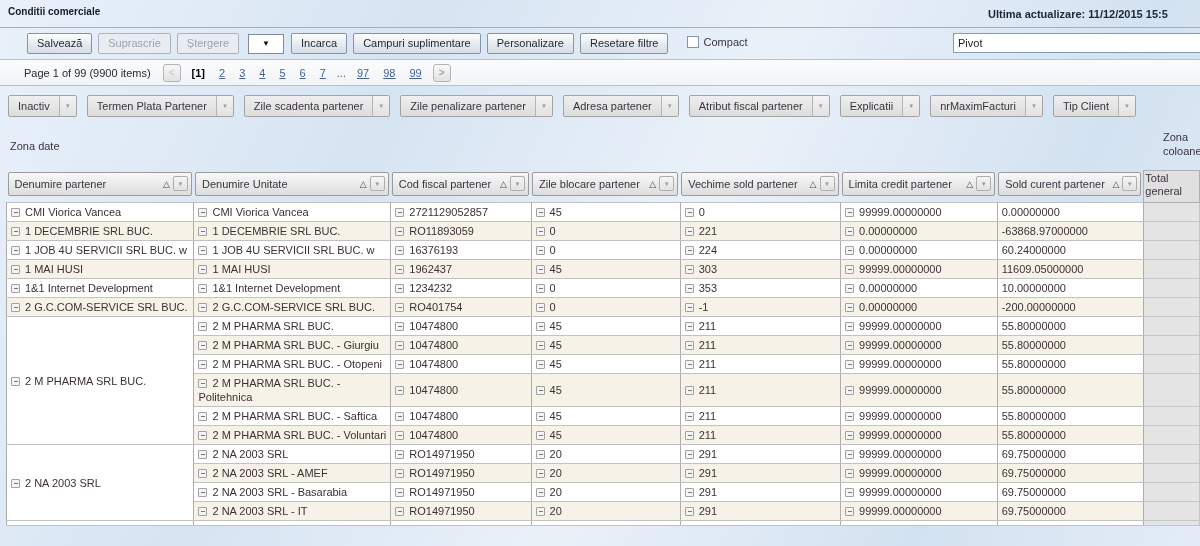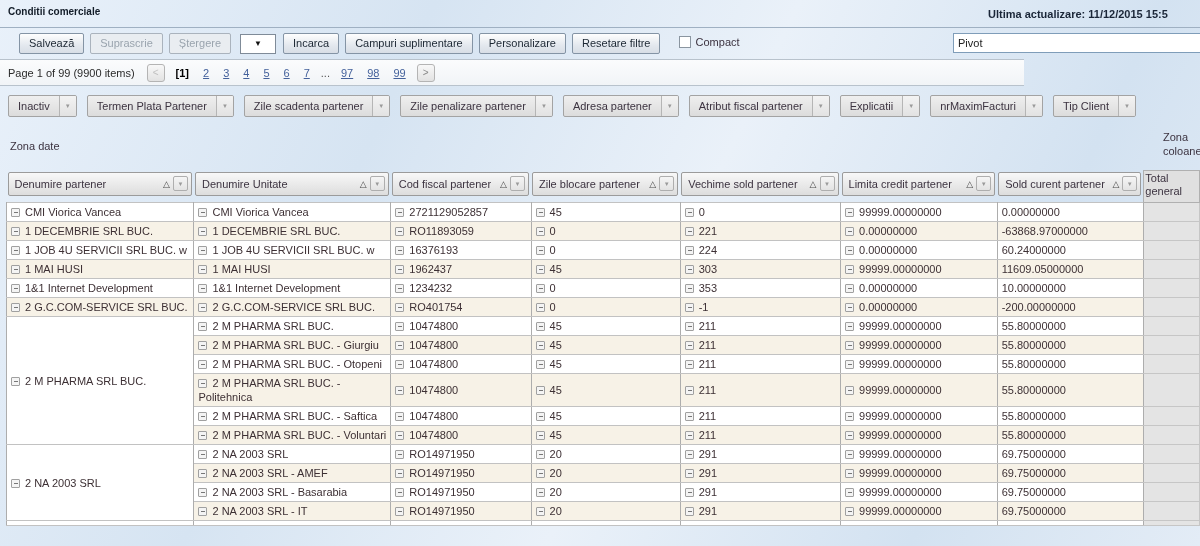--- a/index.html
+++ b/index.html
@@ -12,44 +12,44 @@
     background: linear-gradient(115deg, #e9f1fa 0%, #d6e4f2 30%, #eaf1f9 55%, #d3e2f1 80%, #e3ecf6 100%);
   }
 
   
   .titlebar { position: absolute; left: 0; top: 0; width: 1200px; height: 28px;
     border-bottom: 1px solid #9fb0c2; }
   .page-title { position: absolute; left: 8px; top: 6px; font-size: 10px; font-weight: bold; color: #121c28; }
   .last-update { position: absolute; left: 988px; top: 8px; white-space: nowrap; font-weight: bold; color: #1a2638; }
 
   
-  .toolbar { position: absolute; left: 16px; top: 29px; width: 954px; height: 29px; }
+  .toolbar { position: absolute; left: 0; top: 29px; width: 954px; height: 29px; padding-left: 24px; }
   .tbtn {
     display: inline-block; margin: 4px 3px 0 3px; padding: 3px 9px 4px 9px;
     border: 1px solid #8494a5; border-radius: 2px;
     background: linear-gradient(#fefefe, #e3e8ee 60%, #d8dee6);
     color: #1c2733; font-size: 11px; font-family: "Liberation Sans", sans-serif;
     cursor: pointer; vertical-align: middle;
   }
   .tbtn.disabled { color: #9aa4ae; background: #e9edf1; border-color: #aab3bd; }
   .tsel { display: inline-block; width: 36px; height: 20px; margin: 4px 4px 0 6px;
     border: 1px solid #7f8b98; background: #fff; text-align: center; line-height: 18px;
     font-size: 8px; color: #111; vertical-align: middle; cursor: pointer; }
   .compact-wrap { display: inline-block; margin-left: 12px; vertical-align: middle; }
   .checkbox { display: inline-block; width: 12px; height: 12px; border: 1px solid #8a95a0;
     background: #fff; vertical-align: -2px; margin-right: 5px; cursor: pointer; }
   .pivot-input { position: absolute; left: 953px; top: 33px; width: 260px; height: 20px;
     border: 1px solid #7f9db9; padding: 0 4px; font-size: 11px; color: #222;
     font-family: "Liberation Sans", sans-serif; background: #fff; }
 
   
-  .pager { position: absolute; left: 0; top: 59px; width: 1024px; height: 27px;
+  .pager { position: absolute; left: 0; top: 59px; width: 1200px; height: 27px;
     background: linear-gradient(#fbfcfd, #f1f4f7);
     border-top: 1px solid #b8c2cc; border-bottom: 1px solid #b8c2cc;
-    display: flex; align-items: center; padding-left: 8px; }
+    display: flex; align-items: center; padding-left: 24px; }
   .pager-summary { color: #2b2b2b; margin-right: 8px; }
   .pg-arrow { display: inline-flex; align-items: center; justify-content: center;
     width: 18px; height: 18px; border: 1px solid #b4b4b4; border-radius: 3px;
     background: linear-gradient(#f8f8f8, #e2e2e2); color: #8a8a8a; font-size: 10px;
     margin: 0 4px; cursor: pointer; }
   .pg-arrow.disabled { color: #c0c0c0; cursor: default; }
   .pg-current { font-weight: bold; color: #000; margin: 0 7px; }
   .pg-link { color: #44619b; text-decoration: underline; margin: 0 7px; cursor: pointer; }
   .pg-gap { color: #555; margin: 0 4px; }
 

